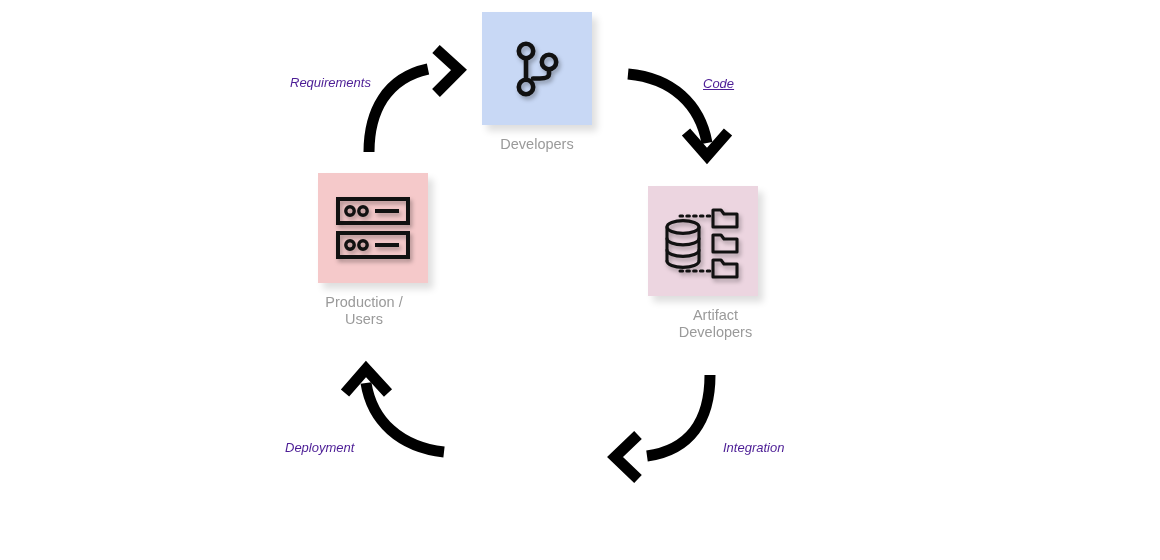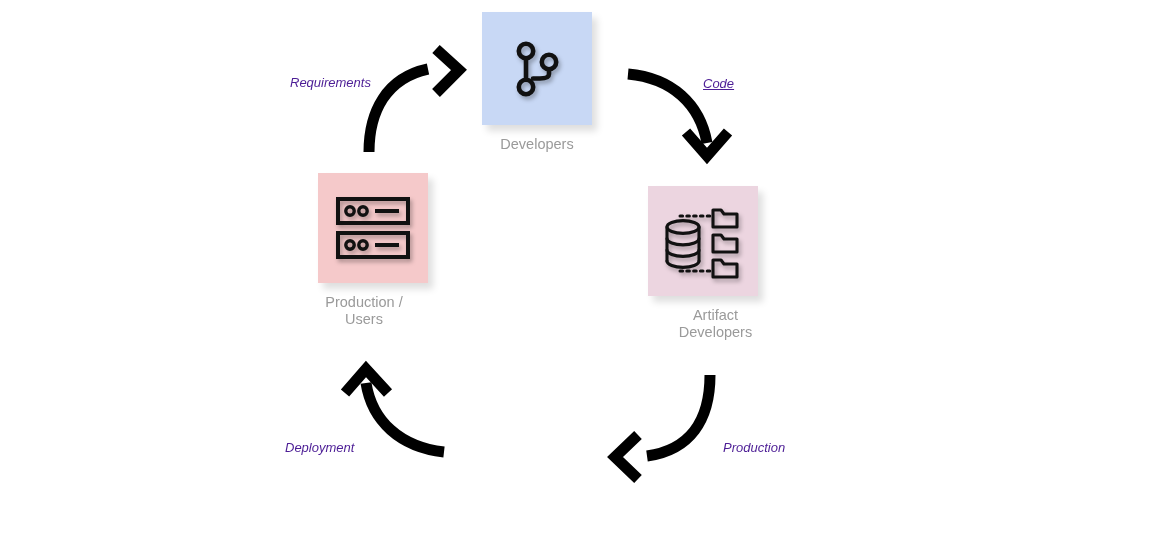--- a/index.html
+++ b/index.html
@@ -88,21 +88,21 @@
       <polyline points="686,132 707,156 728,132"></polyline>
 
       <polyline points="638,435 615,457 638,479"></polyline>
 
       <polyline points="345,393 366,369 388,393"></polyline>
     </g>
   </svg>
 
   <div class="edge-label" style="left:290px; top:75px;">Requirements</div>
   <div class="edge-label" style="left:703px; top:76px;text-decoration:underline;">Code</div>
-  <div class="edge-label" style="left:723px; top:440px;">Production</div>
+  <div class="edge-label" style="left:723px; top:440px;">Integration</div>
   <div class="edge-label" style="left:285px; top:440px;">Deployment</div>
 
   <div class="node" style="left:482px; top:12px; width:110px; height:113px;">
     <div class="node-box" style="width:110px; height:113px; background:#c8d8f5;">
       <svg width="48" height="58" viewBox="0 0 48 58" xmlns="http://www.w3.org/2000/svg">
         <g fill="none" stroke="#111111" stroke-width="4.6" stroke-linecap="round" stroke-linejoin="round">
           <circle cx="13" cy="11" r="7.2"></circle>
           <circle cx="13" cy="47" r="7.2"></circle>
           <circle cx="36" cy="22" r="7.2"></circle>
           <line x1="13" y1="18.5" x2="13" y2="39.5"></line>

